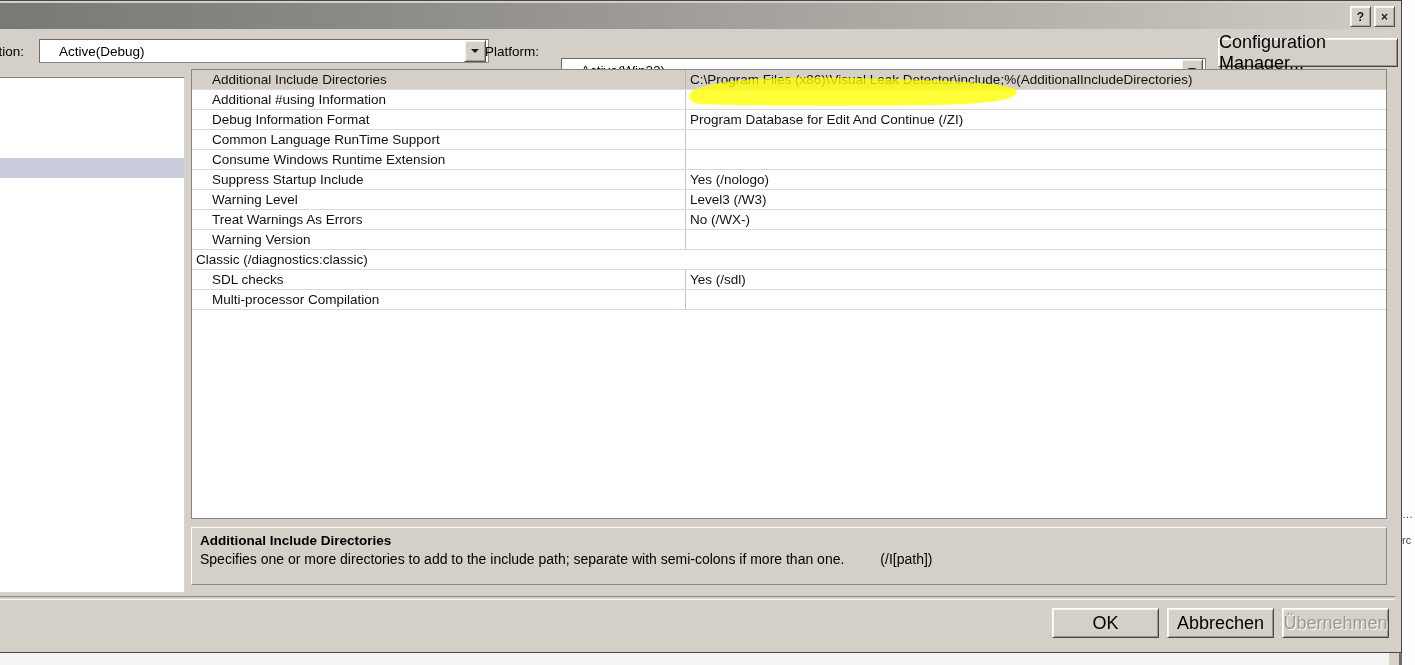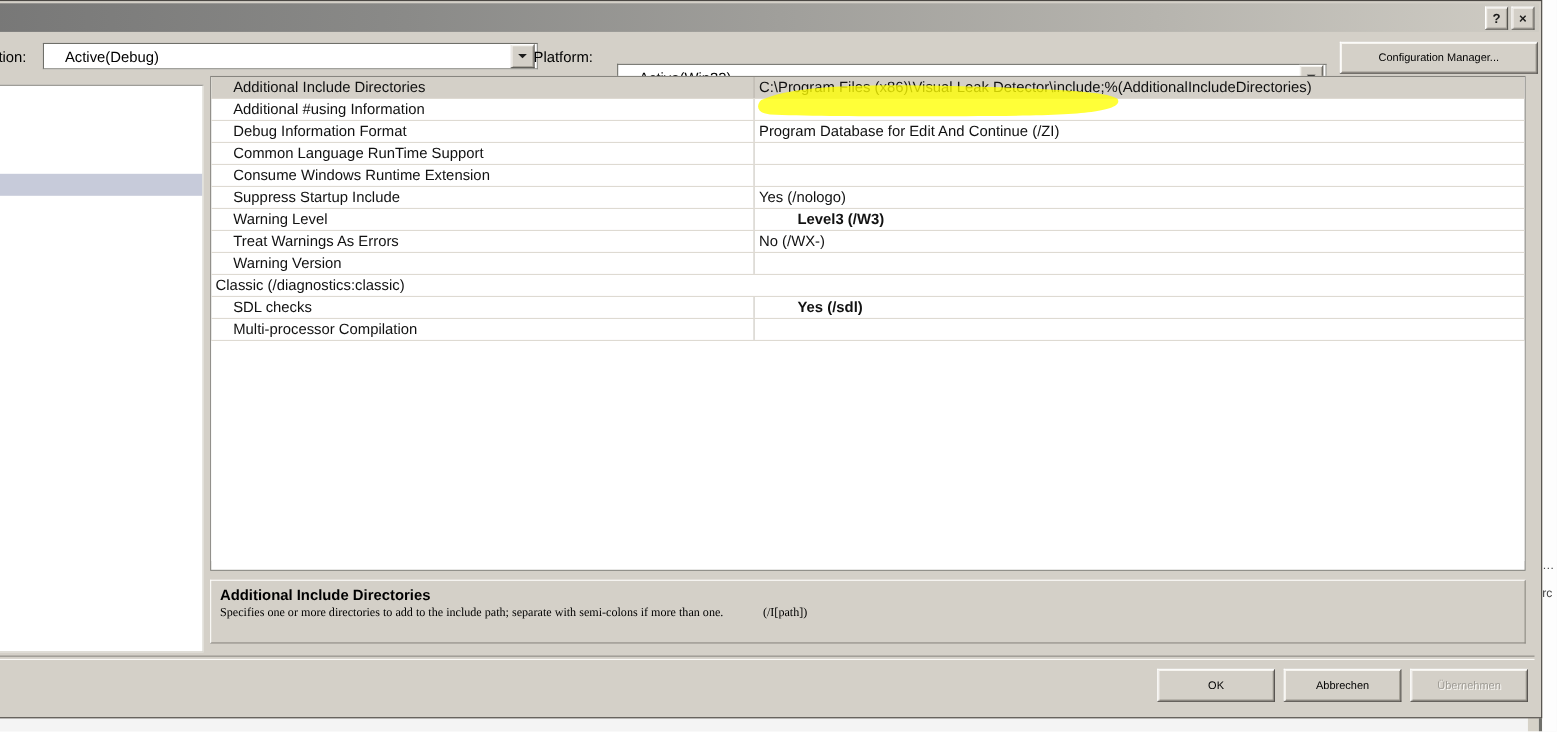--- a/index.html
+++ b/index.html
@@ -64,21 +64,21 @@
     display:flex;align-items:center;justify-content:center;
   }
   .carrow i{
     width:0;height:0;border-left:4px solid transparent;border-right:4px solid transparent;
     border-top:4px solid #1b1b1b;display:block;
   }
   .btn{
     background:#d4d0c8;border:1px solid #ffffff;
     border-right-color:#4b4844;border-bottom-color:#4b4844;
     box-shadow:inset 1px 1px 0 #f6f4ef, inset -1px -1px 0 #9a968d;
-    font-family:"Liberation Sans",sans-serif;font-size:10px;color:#000;
+    font-family:"Liberation Sans",sans-serif;font-size:18px;color:#000;
     display:flex;align-items:center;justify-content:center;cursor:default;
   }
   .btn.disabled{color:#9d9a93;text-shadow:1px 1px 0 #fbfaf7;}
 
   
   .tree-pane{
     position:absolute;left:6px;top:76px;width:368px;height:516px;
     background:#fff;border:1px solid #87857f;border-right-color:#d8d5cd;border-bottom-color:#d8d5cd;
     box-sizing:border-box;overflow:hidden;
   }
@@ -97,31 +97,31 @@
   .grid-row.selrow{background:#d4d0c8;}
   .gname{
     width:494px;box-sizing:border-box;padding-left:20px;line-height:19px;font-size:13.5px;
     color:#111;white-space:nowrap;overflow:hidden;border-right:1px solid #c9c5bd;
   }
   .grid-row.selrow .gname{border-right-color:#b9b5ad;}
   .gval{
     flex:1;box-sizing:border-box;padding-left:4px;line-height:19px;font-size:13.5px;
     color:#111;white-space:nowrap;overflow:hidden;
   }
-  .gval.bold{font-weight:bold;margin-left:35px;}
+  .gval.bold{font-weight:normal;}
   .grid-filler{background:#fff;}
 
   .desc-pane{
     position:absolute;left:0;top:458px;width:1196px;height:58px;
     background:#d4d0c8;border:1px solid #fdfcfa;
     border-right-color:#8b8881;border-bottom-color:#8b8881;
     box-sizing:border-box;padding:5px 8px 0 8px;
   }
   .desc-title{font-weight:bold;font-size:13.5px;color:#000;margin-bottom:3px;}
-  .desc-body{font-size:11px;color:#000;font-family:Liberation Serif, serif;}
+  .desc-body{font-size:14px;color:#000;}
   .desc-switch{margin-left:36px;}
 
   .footer{position:absolute;left:0;right:0;bottom:0;height:56px;}
   .sep{position:absolute;left:6px;right:6px;top:0;height:2px;
        border-top:1px solid #8e8b84;border-bottom:1px solid #fbfaf7;}
   .foot-btns{position:absolute;right:12px;top:12px;display:flex;gap:8px;}
   .foot-btns .btn{width:105px;height:28px;}
 
   
   .highlight{

